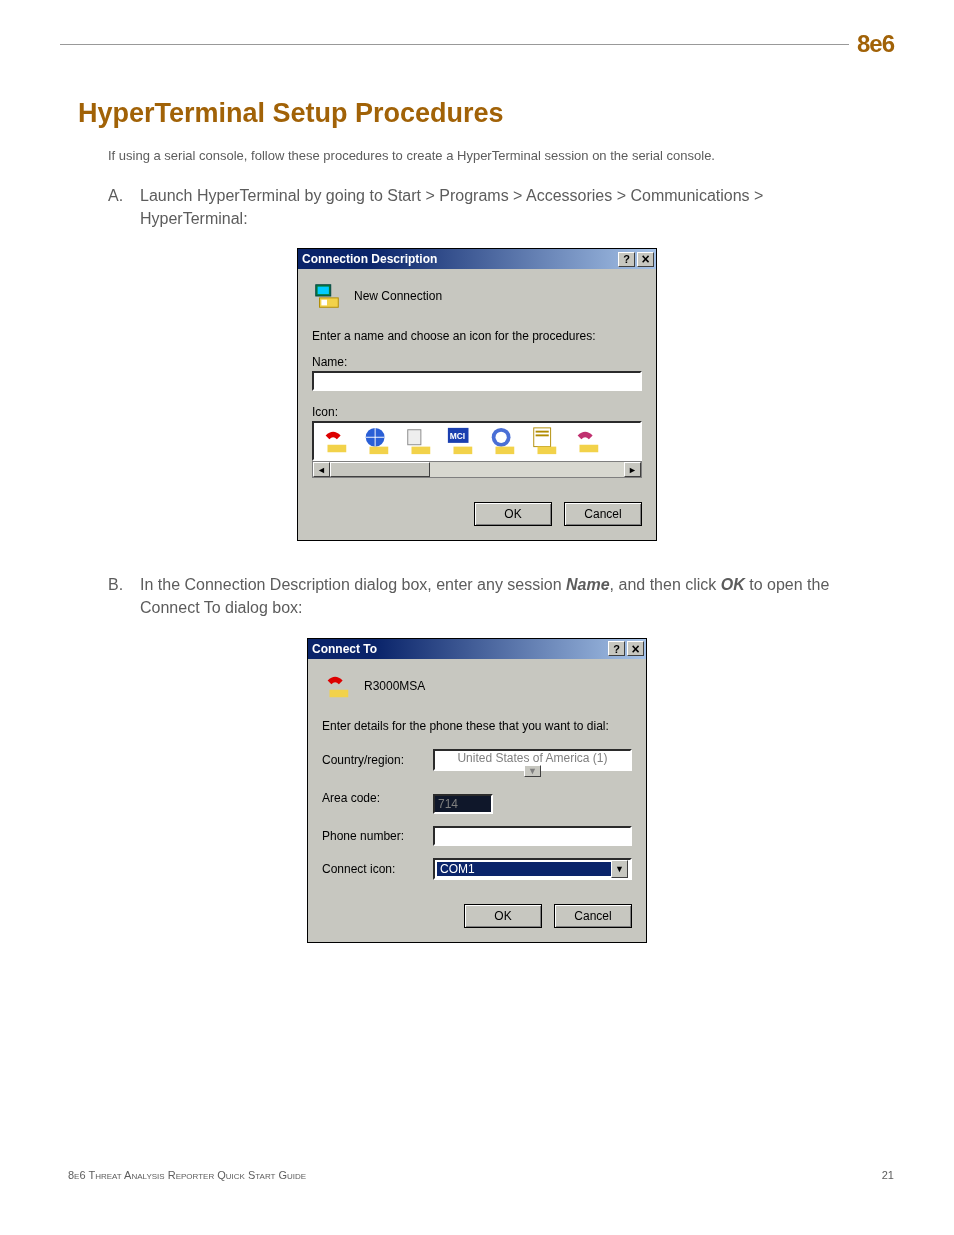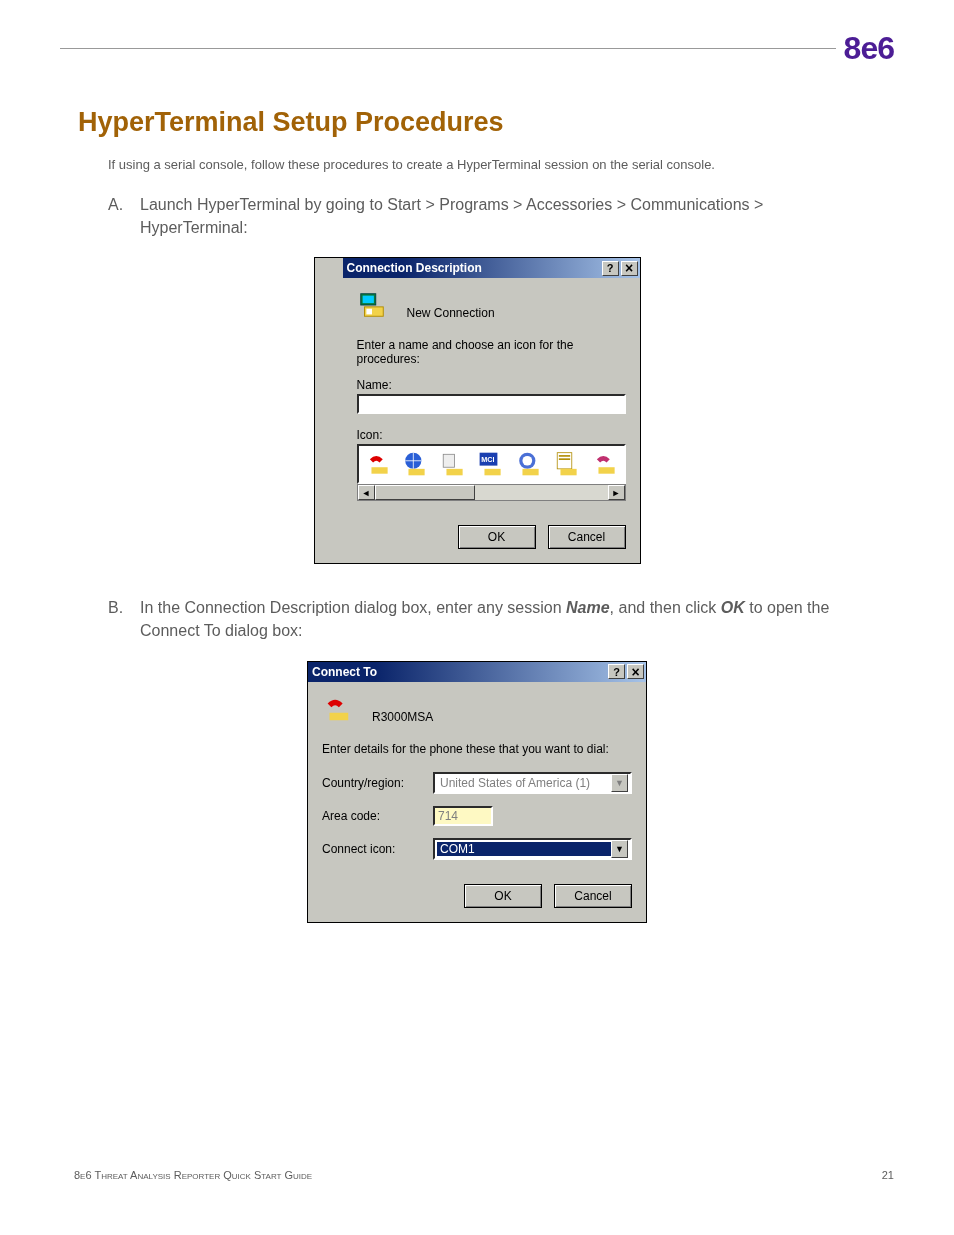--- a/index.html
+++ b/index.html
@@ -20,23 +20,23 @@
     margin-bottom: 40px;
   }
   .header-rule {
     flex: 1;
     height: 1px;
     background: #999;
     margin-right: 8px;
   }
   .logo {
     font-family: Verdana, Arial, sans-serif;
-    font-size: 32px;
+    font-size: 24px;
     font-weight: bold;
-    color: #4c1d95;
+    color: #a16207;
     letter-spacing: -1px;
   }
   .section-title {
     font-size: 27px;
     font-weight: bold;
     color: #a16207;
     margin: 0 0 18px 18px;
   }
   .body-text {
     font-size: 13px;
@@ -92,34 +92,34 @@
     border-right-color: #404040;
     border-bottom-color: #404040;
     font-size: 11px; font-weight: bold;
     display: flex; align-items: center; justify-content: center;
     color: #000;
   }
   .tb-btn.help::after { content: "?"; }
   .tb-btn.close::after { content: "×"; font-size: 14px; line-height: 10px; }
 
   .win-body { padding: 12px 14px 14px 14px; }
-  .conn-row { display: flex; align-items: flex-end; gap: 20px; margin-bottom: 18px; }
+  .conn-row { display: flex; align-items: center; gap: 12px; margin-bottom: 18px; }
   .conn-label { font-size: 12px; }
   .field-label { font-size: 12px; margin-bottom: 2px; display: block; }
   .text-input {
     width: 100%;
     height: 20px;
     background: #fff;
     border: 2px inset #fff;
     border-top-color: #7f7f7f;
     border-left-color: #7f7f7f;
     font-size: 12px;
     padding: 0 3px;
   }
-  .text-input.disabled { background: #fef9c3; color: #7f7f7f; }
+  .text-input.disabled { background: #0f172a; color: #7f7f7f; margin-top: 11px; }
   .icon-strip {
     height: 40px;
     background: #fff;
     border: 2px inset #fff;
     border-top-color: #7f7f7f;
     border-left-color: #7f7f7f;
     display: flex;
     align-items: center;
     gap: 12px;
     padding: 0 6px;
@@ -170,38 +170,38 @@
     height: 22px;
     background: #fff;
     border: 2px inset #fff;
     border-top-color: #7f7f7f;
     border-left-color: #7f7f7f;
     display: flex; align-items: center;
     font-size: 12px;
     padding: 0 2px;
   }
   .select-ctl .sel-text { flex:1; padding: 0 3px; }
-  .select-ctl.disabled { color:#7f7f7f; }
+  .select-ctl.disabled { color:#7f7f7f;flex-direction:column; }
   .select-ctl.active .sel-text { background:#0a246a; color:#fff; }
   .drop-btn {
     width: 17px; height: 100%;
     background: #c7c7c0;
     border: 1px solid #fff;
     border-right-color: #404040;
     border-bottom-color: #404040;
     display:flex; align-items:center; justify-content:center;
     font-size: 9px;
   }
   .drop-btn.disabled { color:#7f7f7f; }
 
   
   .footer {
     position: absolute;
     bottom: 54px;
-    left: 14px; right: 0;
+    left: 8px; right: 0;
     padding: 0 60px;
     display: flex;
     justify-content: space-between;
     font-size: 11px;
     font-variant: small-caps;
     color: #5c5c5c;
   }
 </style>
 </head>
 <body>
@@ -215,21 +215,21 @@
   <h2 class="section-title">HyperTerminal Setup Procedures</h2>
 
   <p class="body-text">If using a serial console, follow these procedures to create a HyperTerminal session on the serial console.</p>
 
   <div class="list-item">
     <div class="list-marker">A.</div>
     <div class="list-content">Launch HyperTerminal by going to Start &gt; Programs &gt; Accessories &gt; Communications &gt; HyperTerminal:</div>
   </div>
 
   <div class="dialog-wrap">
-    <div class="win" style="width:327px;padding-left:28px;">
+    <div class="win" style="width:360px;">
       <div class="titlebar">
         <span class="titlebar-text">Connection Description</span>
         <div class="titlebar-btns">
           <div class="tb-btn help"></div>
           <div class="tb-btn close"></div>
         </div>
       </div>
       <div class="win-body">
         <div class="conn-row">
           <svg class="ic" viewBox="0 0 32 32">
@@ -331,20 +331,26 @@
           </div>
         </div>
 
         <div class="form-row">
           <div class="lbl">Area code:</div>
           <div class="ctl" style="flex:0 0 60px;">
             <input class="text-input disabled" style="width: 60px;" value="714">
           </div>
         </div>
 
+        <div class="form-row">
+          <div class="lbl">Phone number:</div>
+          <div class="ctl">
+            <input class="text-input" value="" style="">
+          </div>
+        </div>
 
         <div class="form-row">
           <div class="lbl">Connect icon:</div>
           <div class="ctl">
             <div class="select-ctl active">
               <span class="sel-text">COM1</span>
               <div class="drop-btn">▼</div>
             </div>
           </div>
         </div>

